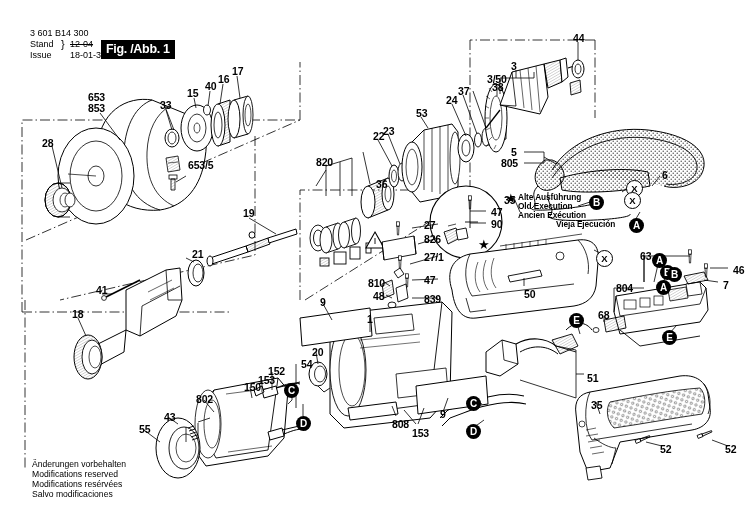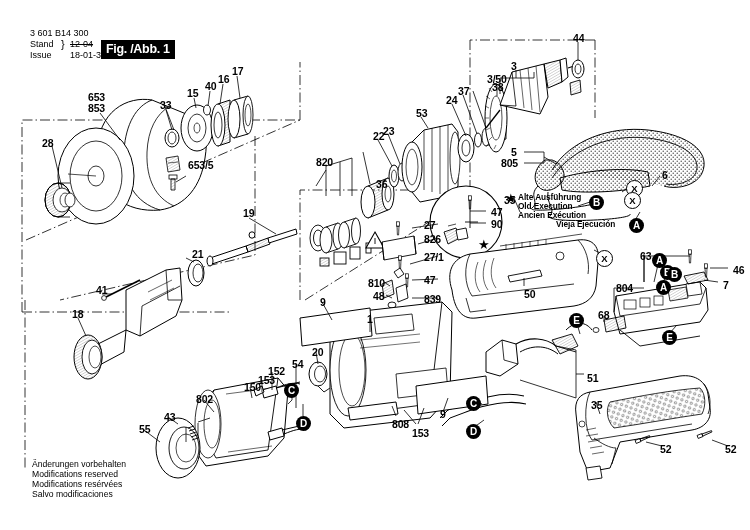--- a/index.html
+++ b/index.html
@@ -532,21 +532,21 @@
     <div class="lbl" style="left: 616px; top: 283px;">804</div>
     <div class="lbl" style="left: 598px; top: 310px;">68</div>
     <div class="lbl" style="left: 587px; top: 373px;">51</div>
     <div class="lbl" style="left: 412px; top: 428px;">153</div>
     <div class="lbl" style="left: 591px; top: 400px;">35</div>
     <div class="lbl" style="left: 660px; top: 444px;">52</div>
     <div class="lbl" style="left: 725px; top: 444px;">52</div>
     <div class="lbl" style="left: 320px; top: 297px;">9</div>
     <div class="lbl" style="left: 367px; top: 314px;">1</div>
     <div class="lbl" style="left: 312px; top: 347px;">20</div>
-    <div class="lbl" style="left: 292px; top: 359px;">54</div>
+    <div class="lbl" style="left: 301px; top: 359px;">54</div>
     <div class="lbl" style="left: 440px; top: 409px;">9</div>
     <div class="lbl" style="left: 392px; top: 419px;">808</div>
     <div class="lbl" style="left: 268px; top: 366px;">152</div>
     <div class="lbl" style="left: 258px; top: 375px;">153</div>
     <div class="lbl" style="left: 244px; top: 382px;">150</div>
     <div class="lbl" style="left: 196px; top: 394px;">802</div>
     <div class="lbl" style="left: 164px; top: 412px;">43</div>
     <div class="lbl" style="left: 139px; top: 424px;">55</div>
     <div class="marker" style="left: 284px; top: 383px;">C</div>
     <div class="marker" style="left: 296px; top: 416px;">D</div>

